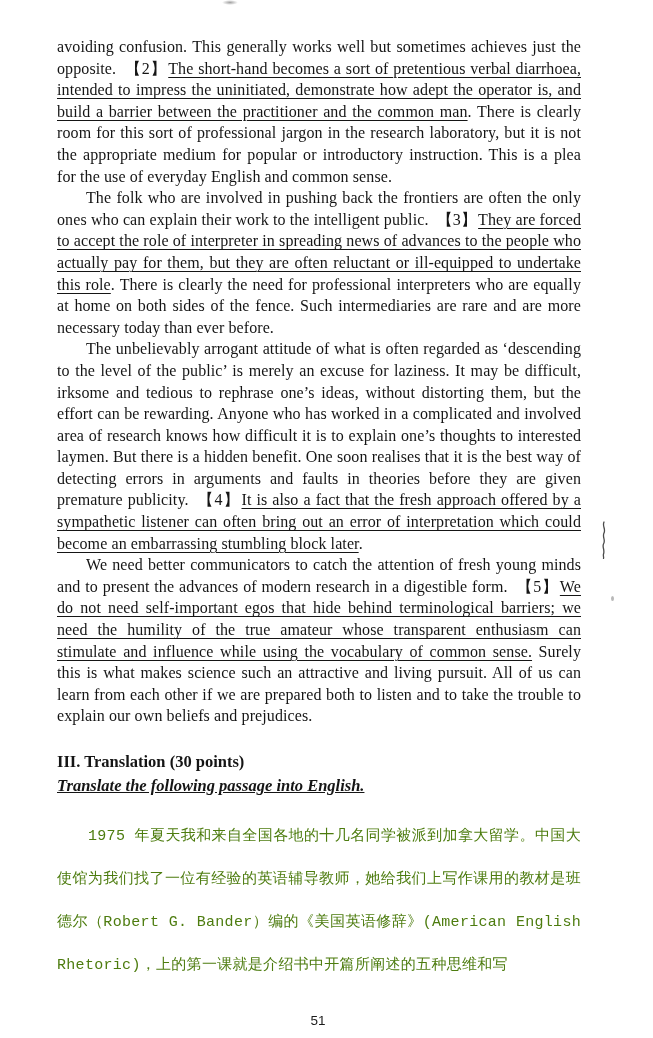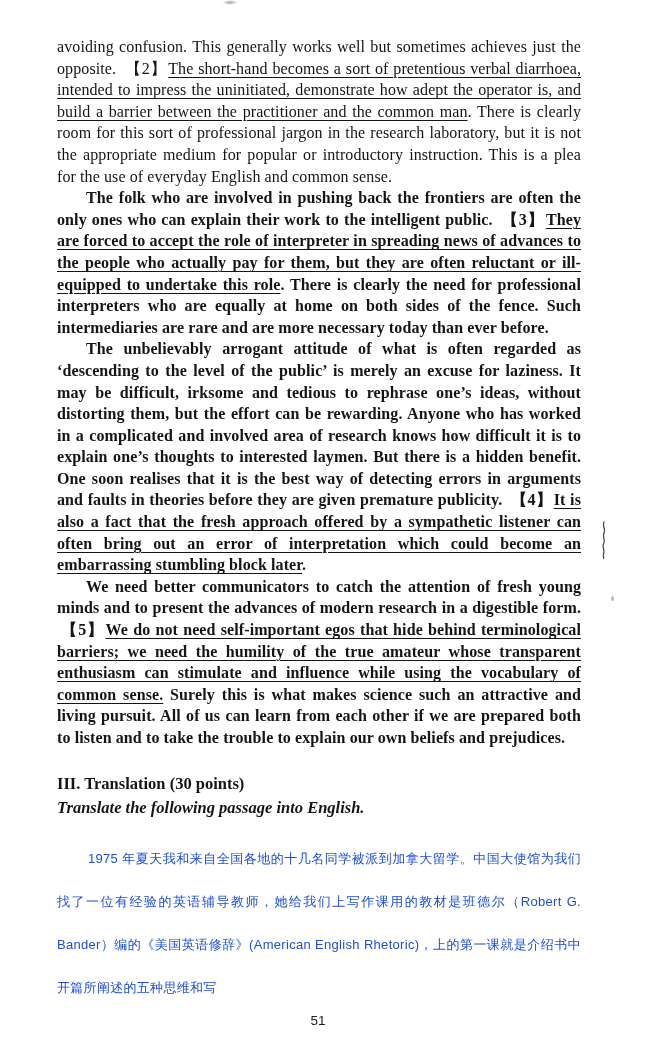--- a/index.html
+++ b/index.html
@@ -16,21 +16,21 @@
     padding: 36px 55px 0 57px;
   }
   
   .para {
     margin: 0;
     font-size: 16px;
     line-height: 21.6px;
     text-align: justify;
     letter-spacing: 0.1px;
   }
-  .para.indent { text-indent: 29px; font-weight: bold; }
+  .para.indent { text-indent: 29px; }
   .para .u {
     text-decoration: underline;
     text-underline-offset: 3px;
     text-decoration-thickness: 1px;
   }
   .para .marker {
     margin-left: 4px;
     margin-right: 1px;
     white-space: nowrap;
   }
@@ -40,29 +40,30 @@
     font-size: 16.5px;
     font-weight: bold;
     line-height: 21px;
   }
   .instruction {
     margin: 3px 0 0 0;
     font-size: 16.5px;
     font-weight: bold;
     font-style: italic;
     line-height: 21px;
+    text-decoration: underline;
   }
   .chinese {
     margin: 19px 0 0 0;
-    font-family: Liberation Sans, sans-serif;
-    font-size: 13px;
+    font-family: Liberation Mono, monospace;
+    font-size: 15px;
     line-height: 43px;
     text-align: justify;
     text-indent: 31px;
-    color: #1d4ed8;
+    color: #4d7c0f;
     letter-spacing: 0.3px;
   }
   
   .page-number {
     position: absolute;
     bottom: 10px;
     left: 0;
     width: 100%;
     text-align: center;
     font-family: "Liberation Sans", sans-serif;

